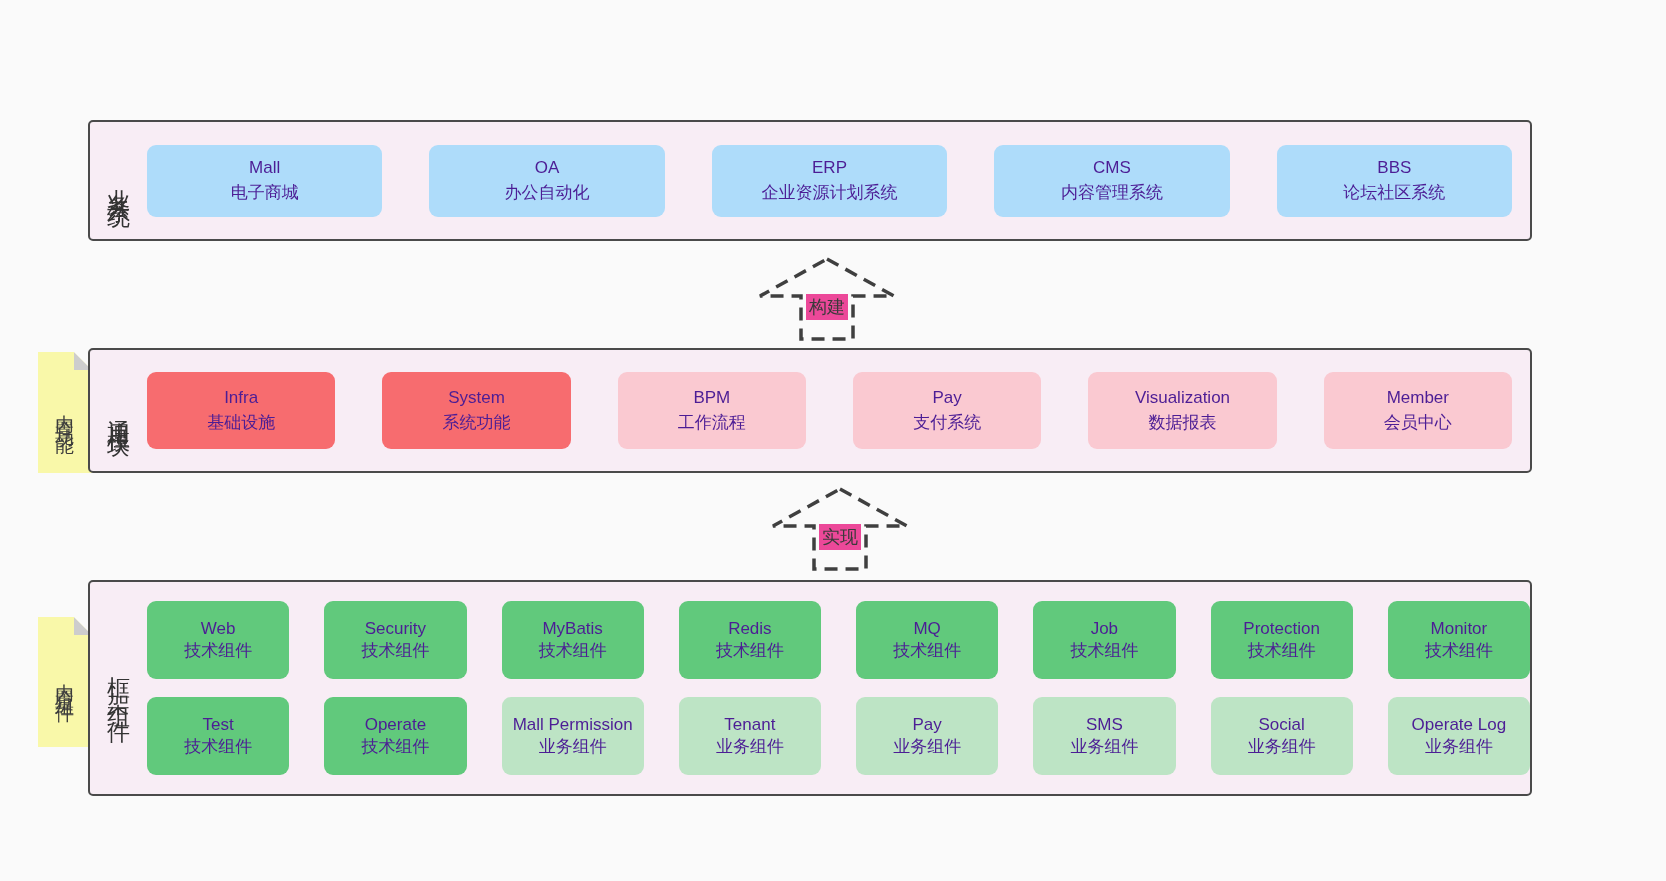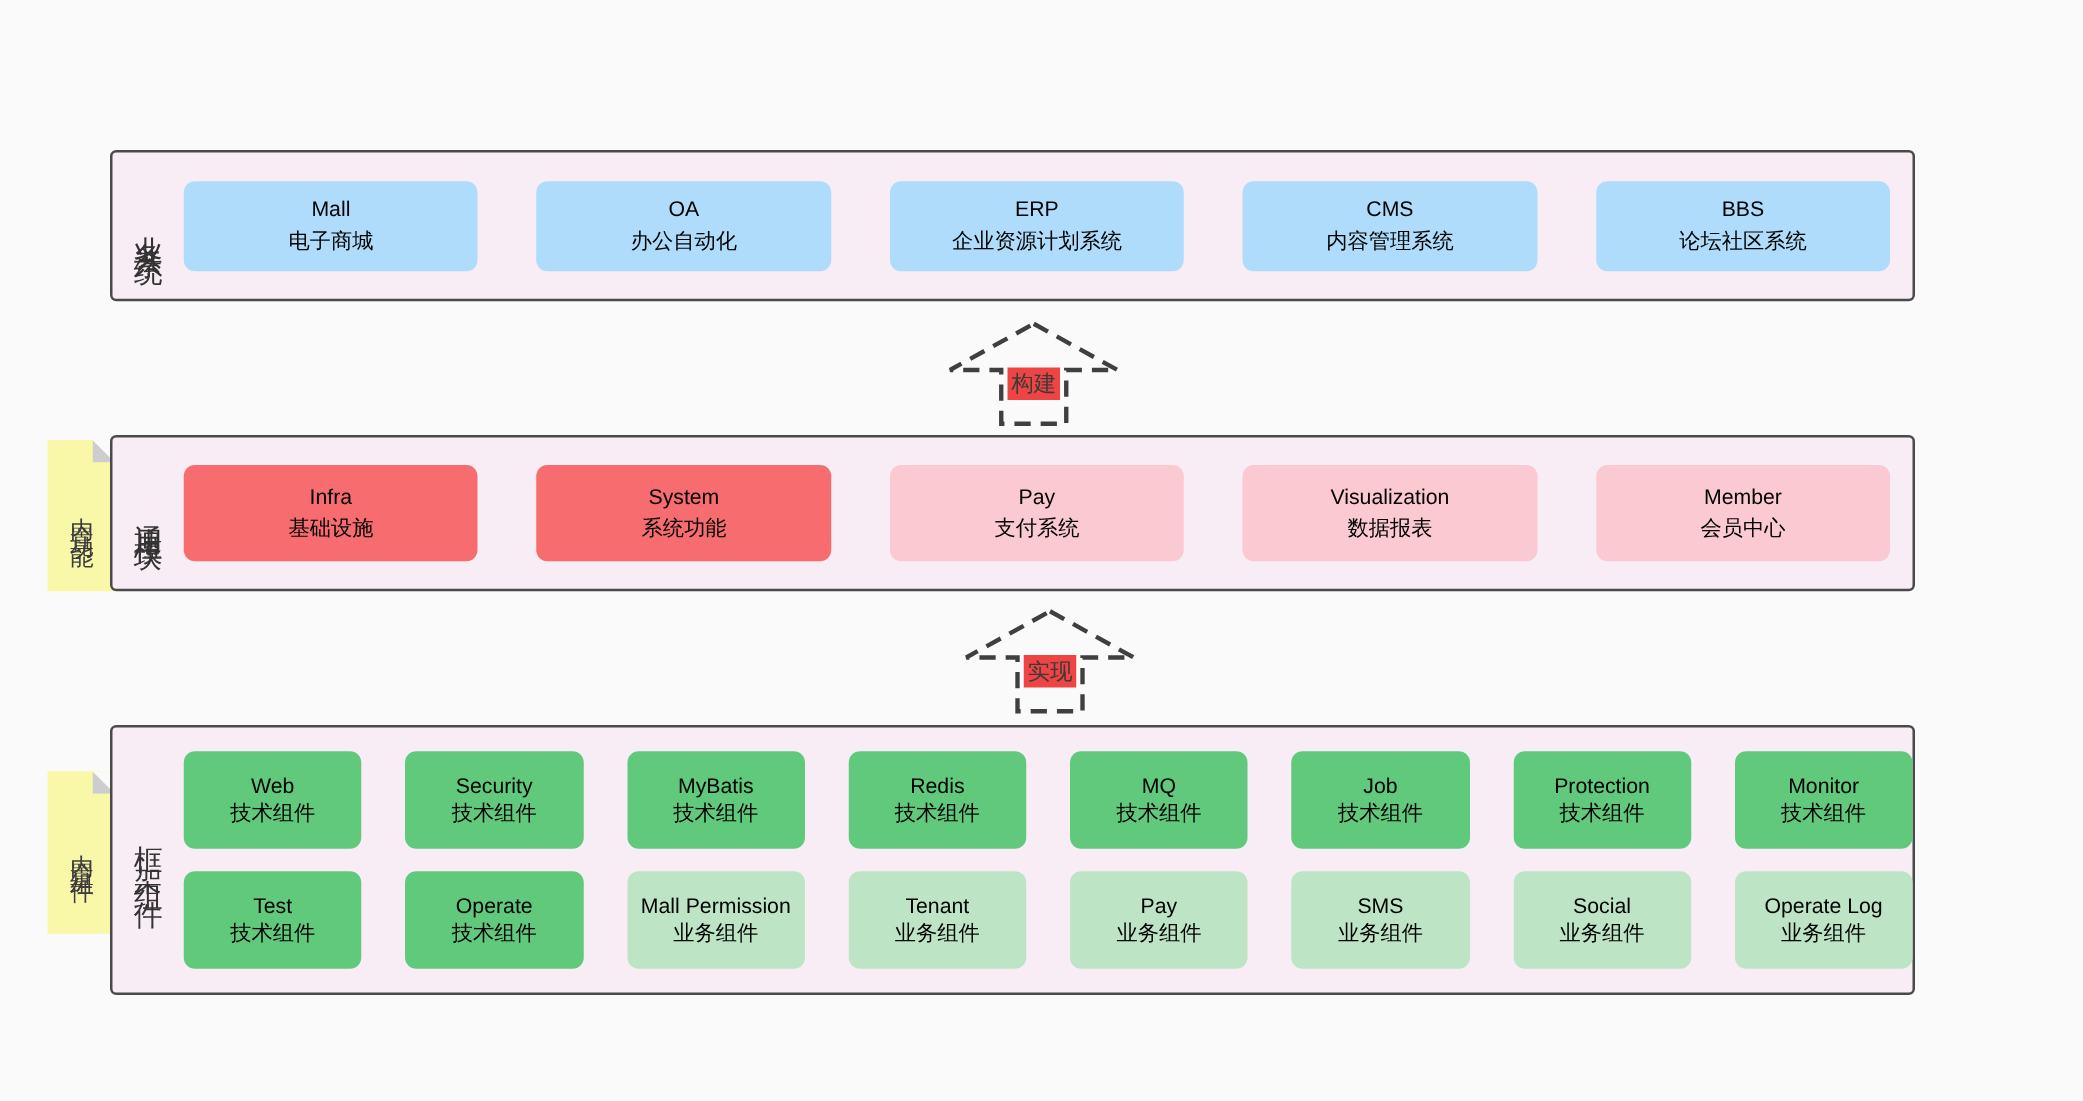--- a/index.html
+++ b/index.html
@@ -25,21 +25,21 @@
     writing-mode:vertical-rl; text-orientation:upright;
     font-size:23px; color:#333; letter-spacing:5px; line-height:1;
   }
   .band3 .band-label span { letter-spacing:15px; }
   .rows-wrap { flex:1; display:flex; flex-direction:column; gap:18px; }
   .box-row { flex:1; display:flex; gap:47px; padding-right:18px; align-items:center; }
   .band3 .box-row { gap:35px; padding-right:0; }
   .box {
     flex:1; height:72px; border-radius:9px;
     display:flex; flex-direction:column; align-items:center; justify-content:center;
-    text-align:center; font-size:17px; line-height:1.45; color:#000000;
+    text-align:center; font-size:17px; line-height:1.45; color:#4c1d95;
   }
   .band2 .box { height:77px; }
   .band3 .box { height:78px; line-height:1.32; }
   .box.blue  { background:#aedcfa; }
   .box.red   { background:#f76c6f; }
   .box.pink  { background:#fac9d1; }
   .box.green { background:#61c97c; }
   .box.lightgreen { background:#bde4c5; }
   .sticky {
     position:absolute; left:38px; width:54px; background:#f9f8a9; z-index:1;
@@ -50,21 +50,21 @@
   .sticky span {
     writing-mode:vertical-rl; text-orientation:upright;
     font-size:19px; color:#3c3c3c; letter-spacing:7px; line-height:1;
   }
   .sticky svg.fold { position:absolute; top:0; right:0; }
   .arrow { position:absolute; width:140px; height:86px; z-index:1; }
   .arrow1 { left:757px; top:256px; }
   .arrow2 { left:770px; top:486px; }
   .arrow-label {
     position:absolute; left:50%; top:38px; transform:translateX(-50%);
-    background:#ef4444; padding:1px 3px; font-size:18px; color:#3a3a3a; white-space:nowrap;
+    background:#ec4899; padding:1px 3px; font-size:18px; color:#3a3a3a; white-space:nowrap;
   }
 </style>
 </head>
 <body>
 
 <div class="sticky sticky1">
   <span>内置功能</span>
   <svg class="fold" width="18" height="18">
     <polygon points="0,0 18,18 0,18" fill="#cdcdcd"></polygon>
     <polygon points="0,0 18,0 18,18" fill="#fafafa"></polygon>
@@ -120,20 +120,24 @@
   <div class="box-row">
       <div class="box red">
         <div>Infra</div>
         <div>基础设施</div>
       </div>
       <div class="box red">
         <div>System</div>
         <div>系统功能</div>
       </div>
       <div class="box pink">
+        <div>BPM</div>
+        <div>工作流程</div>
+      </div>
+      <div class="box pink">
         <div>Pay</div>
         <div>支付系统</div>
       </div>
       <div class="box pink">
         <div>Visualization</div>
         <div>数据报表</div>
       </div>
       <div class="box pink">
         <div>Member</div>
         <div>会员中心</div>

